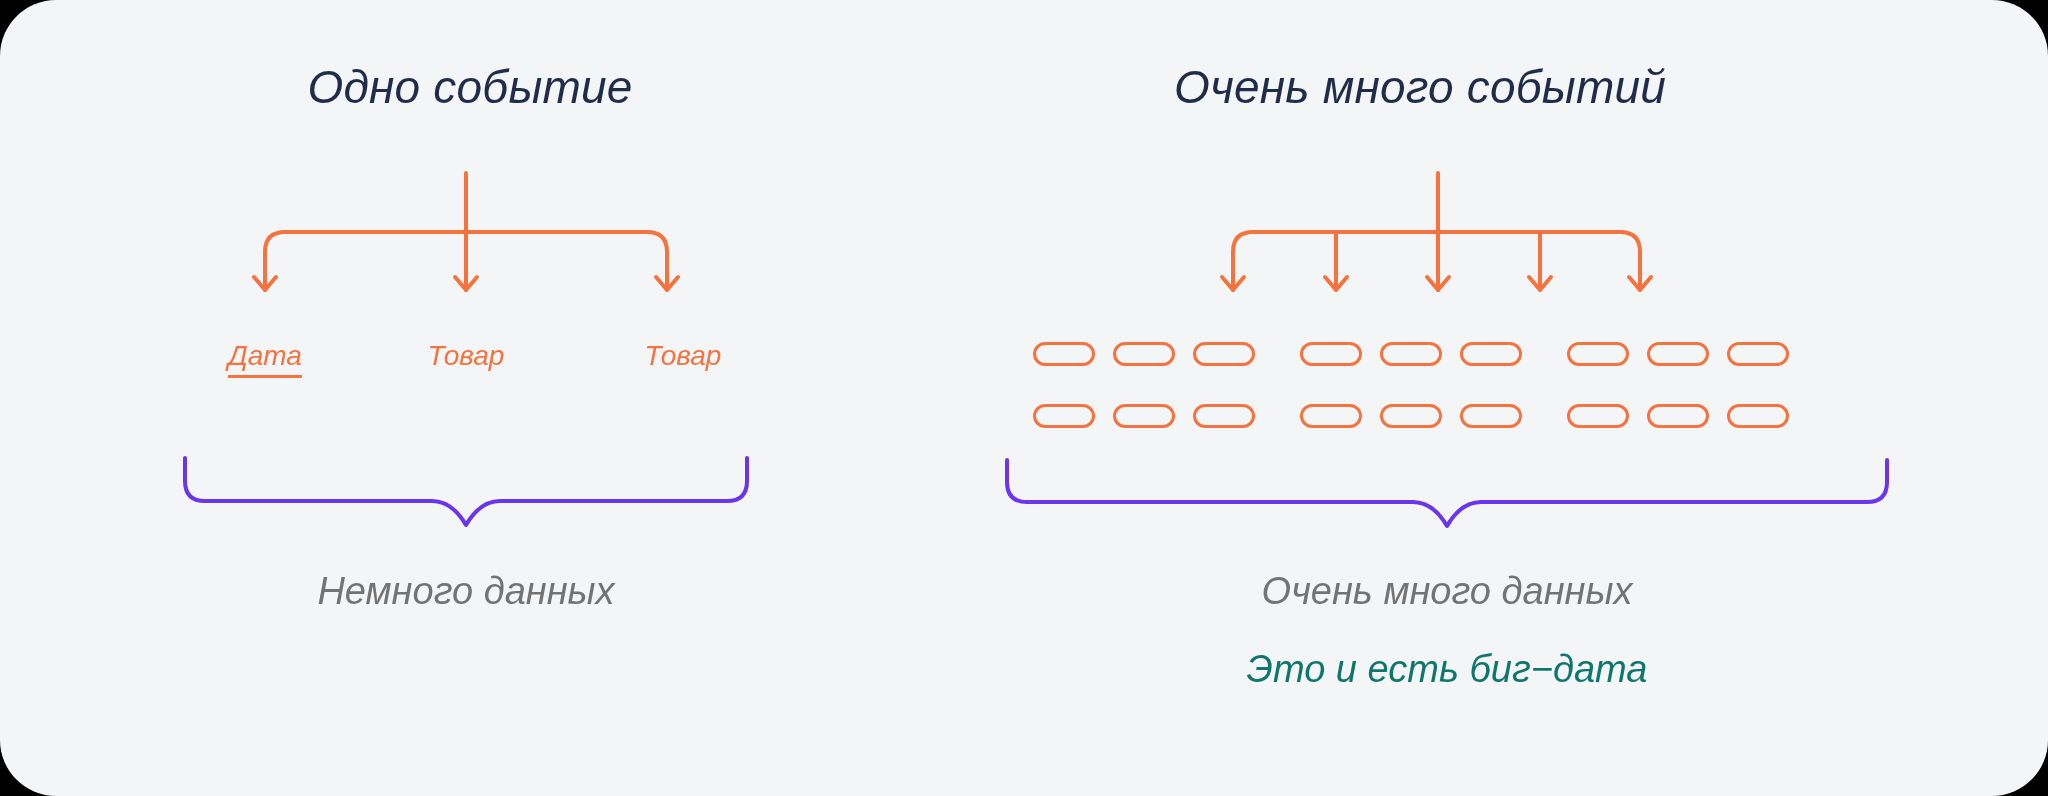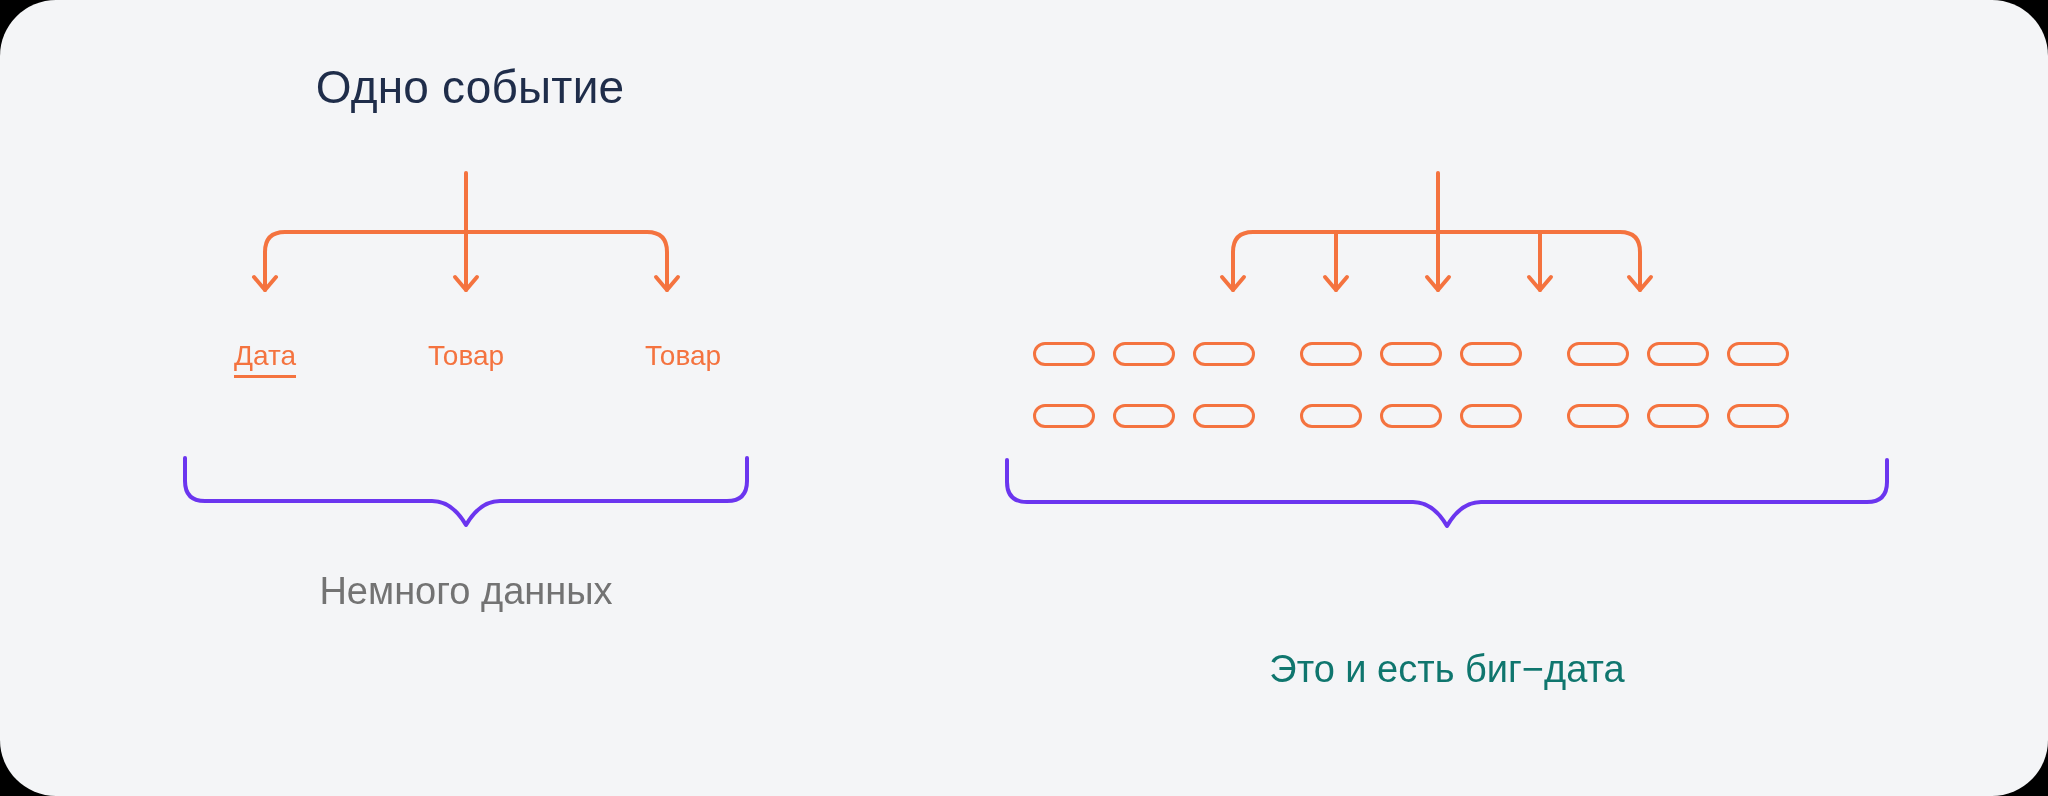--- a/index.html
+++ b/index.html
@@ -22,20 +22,21 @@
     background: #f4f5f7;
     border-radius: 56px;
     overflow: hidden;
   }
   .stage {
     position: absolute;
     left: 0;
     top: 0;
     width: 2040px;
     height: 796px;
+    font-style: italic;
   }
   .svg-layer {
     position: absolute;
     left: 0;
     top: 0;
     width: 2048px;
     height: 796px;
     pointer-events: none;
   }
   .panel-title {
@@ -102,20 +103,21 @@
   }
 </style>
 </head>
 <body>
 
 <div id="card">
   <div class="stage">
 
     <div class="panel-title" id="title-left">Одно событие</div>
 
+    <div class="panel-title" id="title-right">Очень много событий</div>
 
     <svg class="svg-layer" viewBox="0 0 2048 796" xmlns="http://www.w3.org/2000/svg">
 
       <defs>
         
       </defs>
 
       <g fill="none" stroke="#f4733f" stroke-width="4" stroke-linecap="round" stroke-linejoin="round">
 
         <path d="M 466 173 L 466 232"></path>
@@ -203,17 +205,18 @@
         <div class="pill" style="left: 1300px; top: 404px;"></div>
         <div class="pill" style="left: 1380px; top: 404px;"></div>
         <div class="pill" style="left: 1460px; top: 404px;"></div>
         <div class="pill" style="left: 1567px; top: 404px;"></div>
         <div class="pill" style="left: 1647px; top: 404px;"></div>
         <div class="pill" style="left: 1727px; top: 404px;"></div>
       </div>
 
     <div class="brace-caption" id="caption-left">Немного данных</div>
 
+    <div class="brace-caption" id="caption-right">Очень много данных</div>
 
     <div class="conclusion" id="conclusion-text">Это и есть биг−дата</div>
 
   </div>
 </div>
 
 </body></html>

